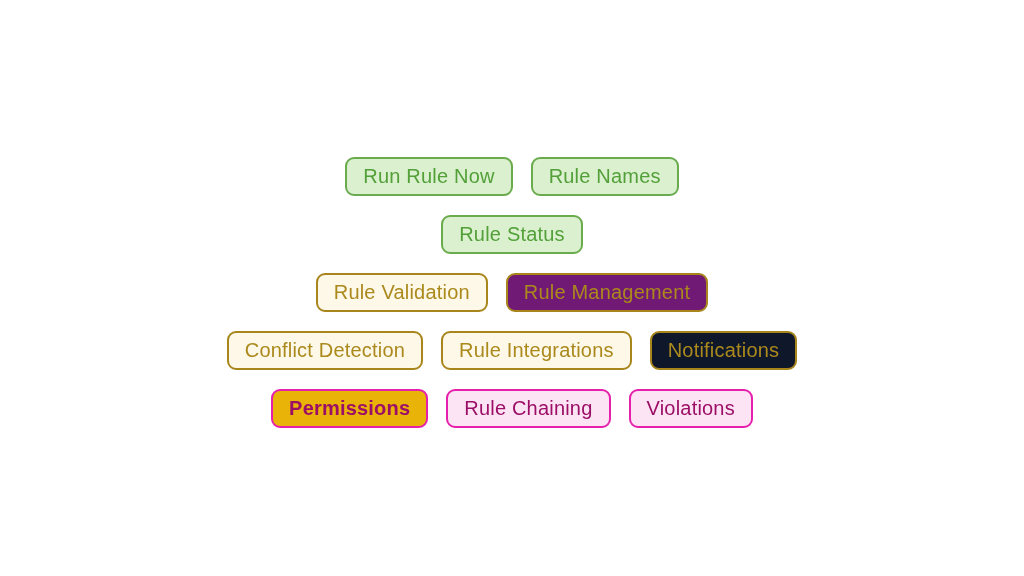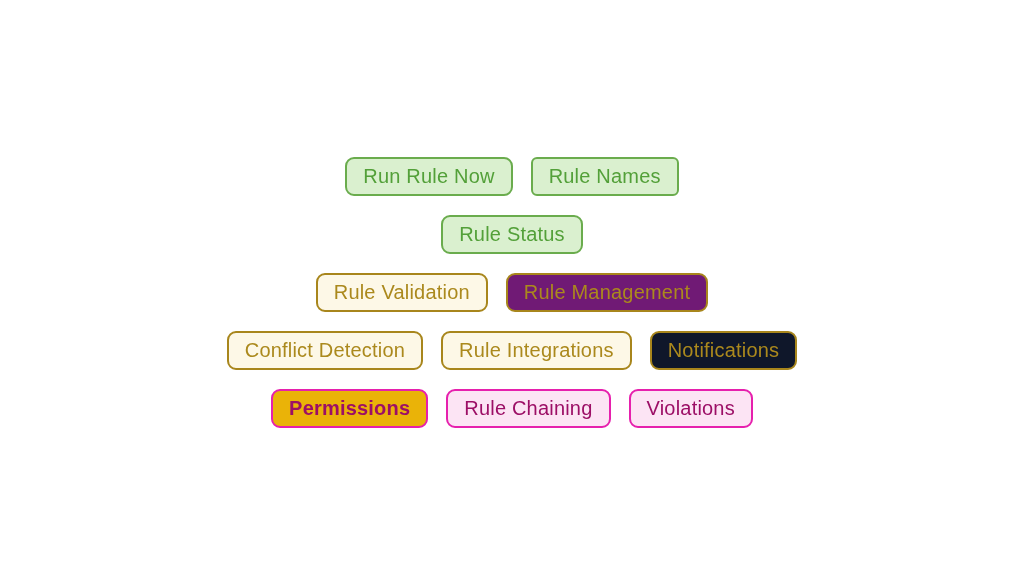--- a/index.html
+++ b/index.html
@@ -50,21 +50,21 @@
     user-select: none;
   }
 </style>
 </head>
 <body>
 
 <div class="canvas">
   <div class="chip-rows" id="chip-rows">
       <div class="chip-row">
         <div class="chip" style="background: rgb(218, 240, 207); border-color: rgb(106, 172, 77); color: rgb(83, 160, 57);">Run Rule Now</div>
-        <div class="chip" style="background: rgb(218, 240, 207); border-color: rgb(106, 172, 77); color: rgb(83, 160, 57); border-radius: 6px;">Rule Names</div>
+        <div class="chip" style="background: rgb(218, 240, 207); border-color: rgb(106, 172, 77); color: rgb(83, 160, 57);">Rule Names</div>
       </div>
       <div class="chip-row">
         <div class="chip" style="background: rgb(218, 240, 207); border-color: rgb(106, 172, 77); color: rgb(83, 160, 57);">Rule Status</div>
       </div>
       <div class="chip-row">
         <div class="chip" style="background: rgb(253, 248, 231); border-color: rgb(168, 134, 28); color: rgb(171, 137, 29);">Rule Validation</div>
         <div class="chip" style="background: #701a75; border-color: rgb(168, 134, 28); color: rgb(171, 137, 29);">Rule Management</div>
       </div>
       <div class="chip-row">
         <div class="chip" style="background: rgb(253, 248, 231); border-color: rgb(168, 134, 28); color: rgb(171, 137, 29);">Conflict Detection</div>

